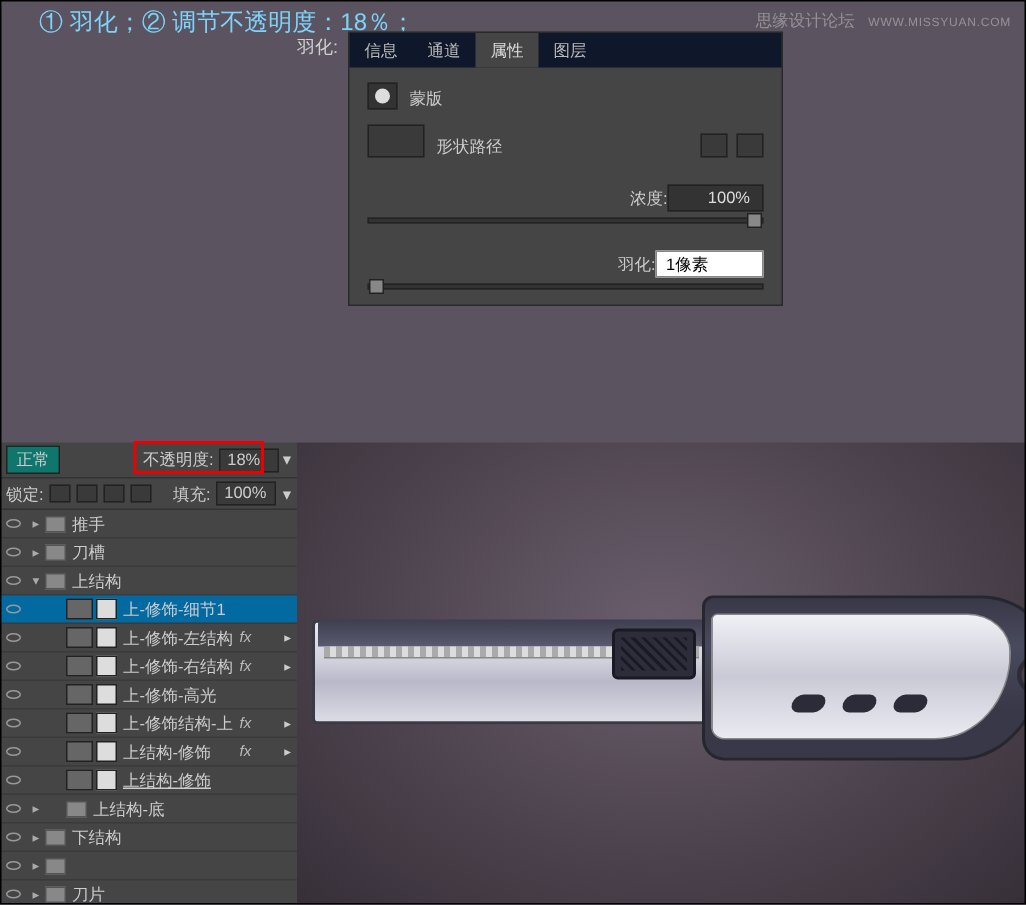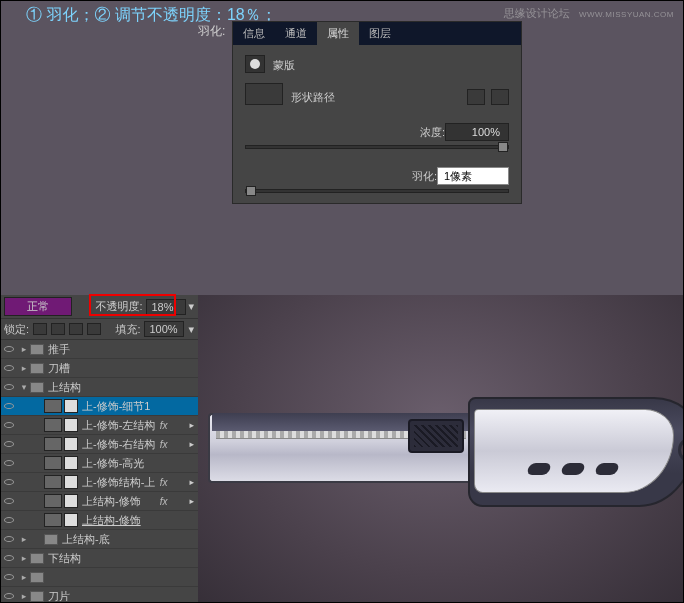--- a/index.html
+++ b/index.html
@@ -22,21 +22,21 @@
 .mini-icon{width:18px;height:16px;background:#3a3a3a;border:1px solid #222}
 .slider-row{margin-top:18px}
 .slider-label{display:flex;justify-content:flex-end;align-items:center;margin-bottom:4px}
 .val-box{background:#333;border:1px solid #222;padding:2px 8px;font-size:11px;color:#ddd;width:64px;text-align:right}
 .val-input{background:#fff;border:1px solid #888;padding:2px 6px;font-size:11px;color:#000;width:72px}
 .slider-track{height:4px;background:#333;border:1px solid #222;position:relative;margin-top:2px}
 .slider-thumb{position:absolute;top:-4px;width:10px;height:10px;background:#888;border:1px solid #222}
 .opacity-highlight{position:absolute;top:294px;left:89px;width:87px;height:22px;border:2px solid #e00;z-index:50}
 .layers-panel{position:absolute;top:295px;left:0;width:198px;height:308px;background:#454545;color:#ccc;font-size:11px}
 .lp-top{display:flex;align-items:center;padding:2px 4px;border-bottom:1px solid #333}
-.blend{background:#701a75;border:1px solid #222;padding:1px 22px}
+.blend{background:#0f766e;border:1px solid #222;padding:1px 6px}
 .op-label{margin-left:auto;margin-right:4px}
 .op-val{background:#3a3a3a;border:1px solid #222;padding:1px 4px;width:40px}
 .lp-lock{display:flex;align-items:center;padding:2px 4px;border-bottom:1px solid #333;gap:4px}
 .mini{width:14px;height:12px;background:#3a3a3a;border:1px solid #222}
 .lp-rows{overflow:hidden}
 .lrow{display:flex;align-items:center;height:19px;border-bottom:1px solid #3a3a3a;padding-left:2px}
 .lrow.sel{background:#0369a1}
 .vis{width:14px;height:14px;margin-right:2px;display:flex;align-items:center;justify-content:center}
 .eye{width:10px;height:6px;border:1px solid #999;border-radius:50%}
 .exp{width:12px;color:#aaa;font-size:9px;text-align:center}

